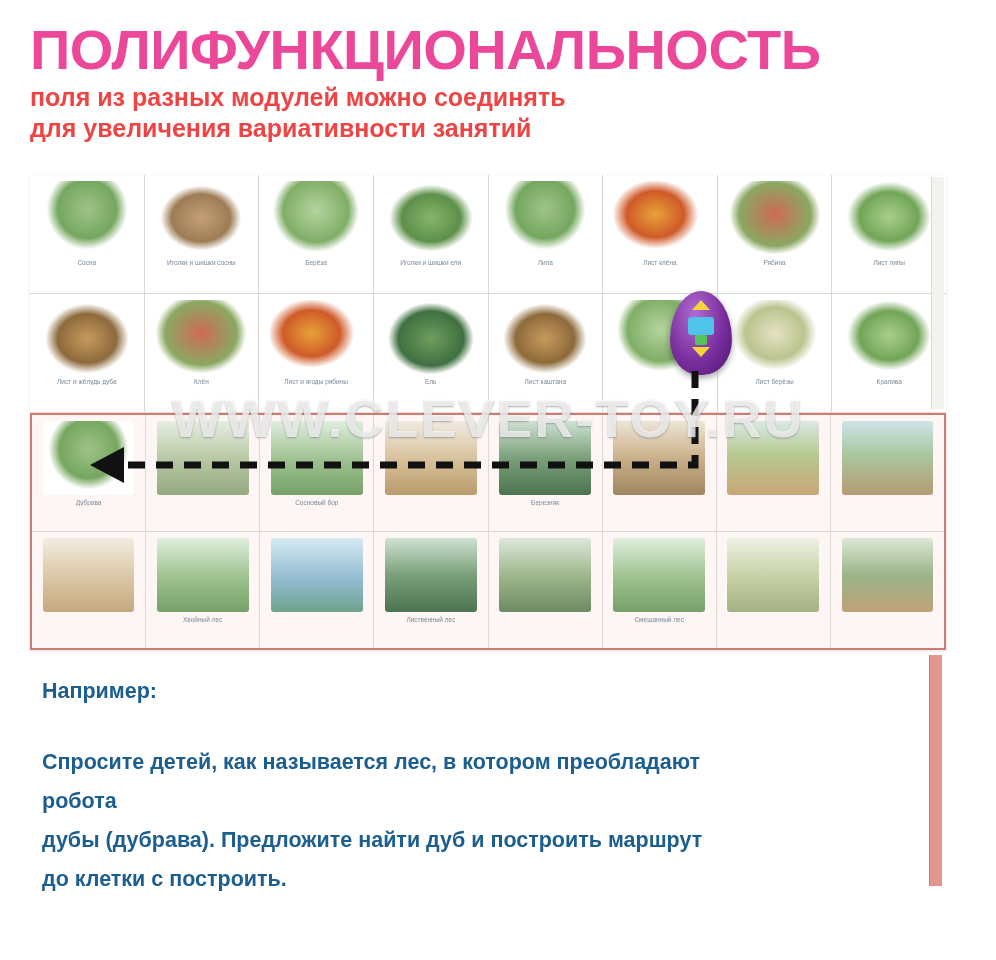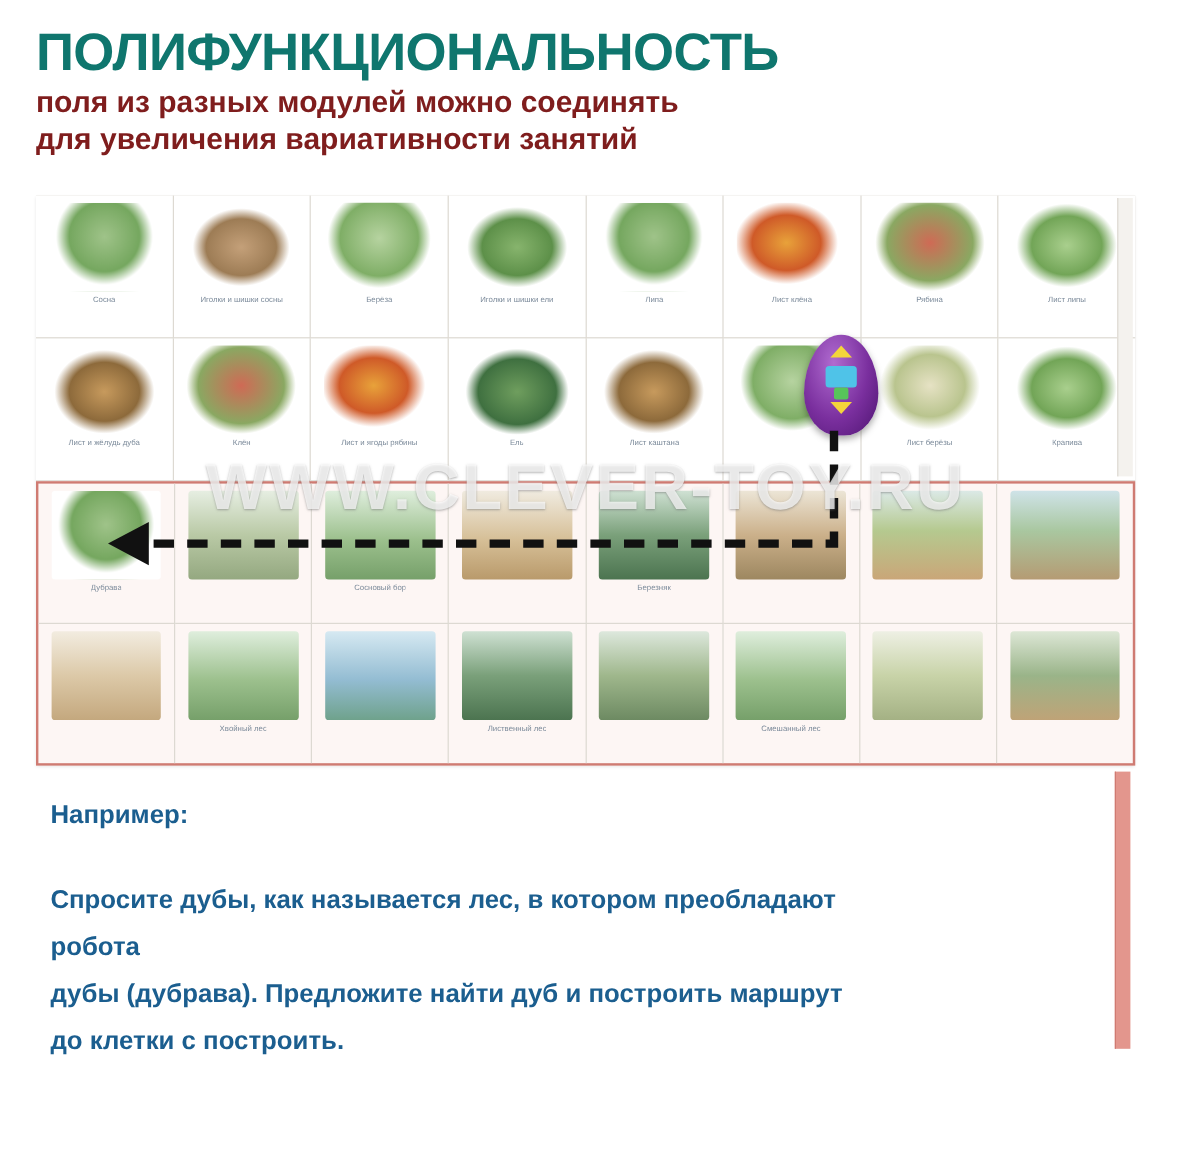--- a/index.html
+++ b/index.html
@@ -20,31 +20,31 @@
     height: 960px;
     box-sizing: border-box;
     padding: 0 30px;
   }
 
   
   .header {
     padding-top: 22px;
   }
   .title-main {
-    font-size: 44px;
+    font-size: 56px;
     font-weight: bold;
-    color: #0f766e;
+    color: #ec4899;
     letter-spacing: -0.5px;
     line-height: 1.0;
     margin: 0 0 4px 0;
   }
   .title-sub {
     font-size: 25px;
     font-weight: bold;
-    color: #7f1d1d;
+    color: #ef4444;
     line-height: 1.22;
     margin: 0;
     max-width: 780px;
   }
 
   
   .board-wrap {
     position: relative;
     margin-top: 32px;
     width: 916px;
@@ -383,19 +383,19 @@
       <path d="M665,196 L665,290 L95,290" fill="none" stroke="#111111" stroke-width="7" stroke-dasharray="17 11" stroke-linecap="butt"></path>
       <polygon points="60,290 94,272 94,308" fill="#111111"></polygon>
     </svg>
 
     <div class="watermark">WWW.CLEVER-TOY.RU</div>
   </div>
 
   <div class="footer">
     <p>Например:</p>
     <div class="gap"></div>
-    <p>Спросите дубы, как называется лес, в котором преобладают</p>
+    <p>Спросите детей, как называется лес, в котором преобладают</p>
     <p>робота</p>
     <p>дубы (дубрава). Предложите найти дуб и построить маршрут</p>
     <p>до клетки с построить.</p>
   </div>
 
 </div>
 
 </body></html>

